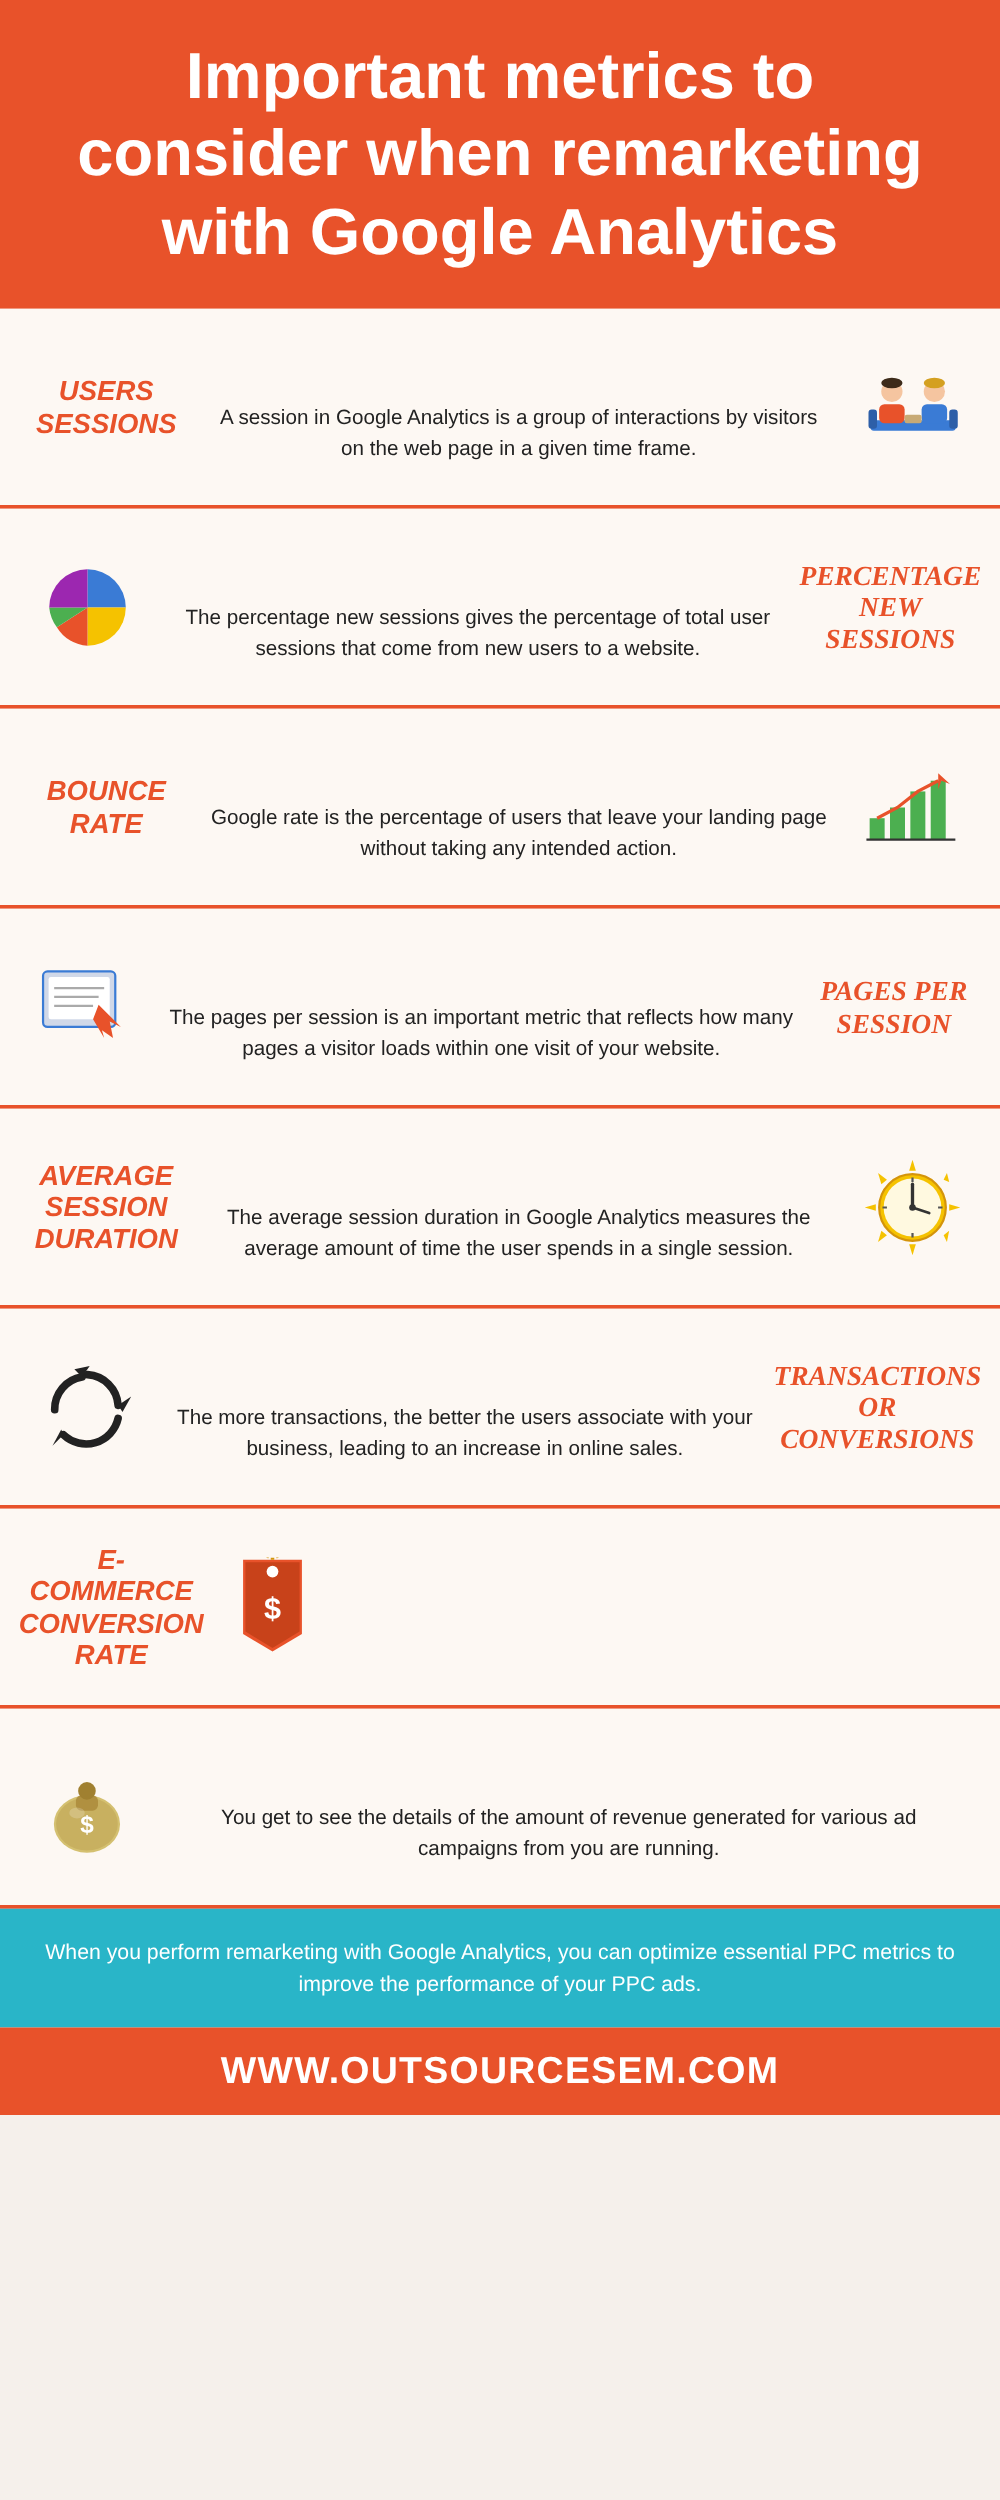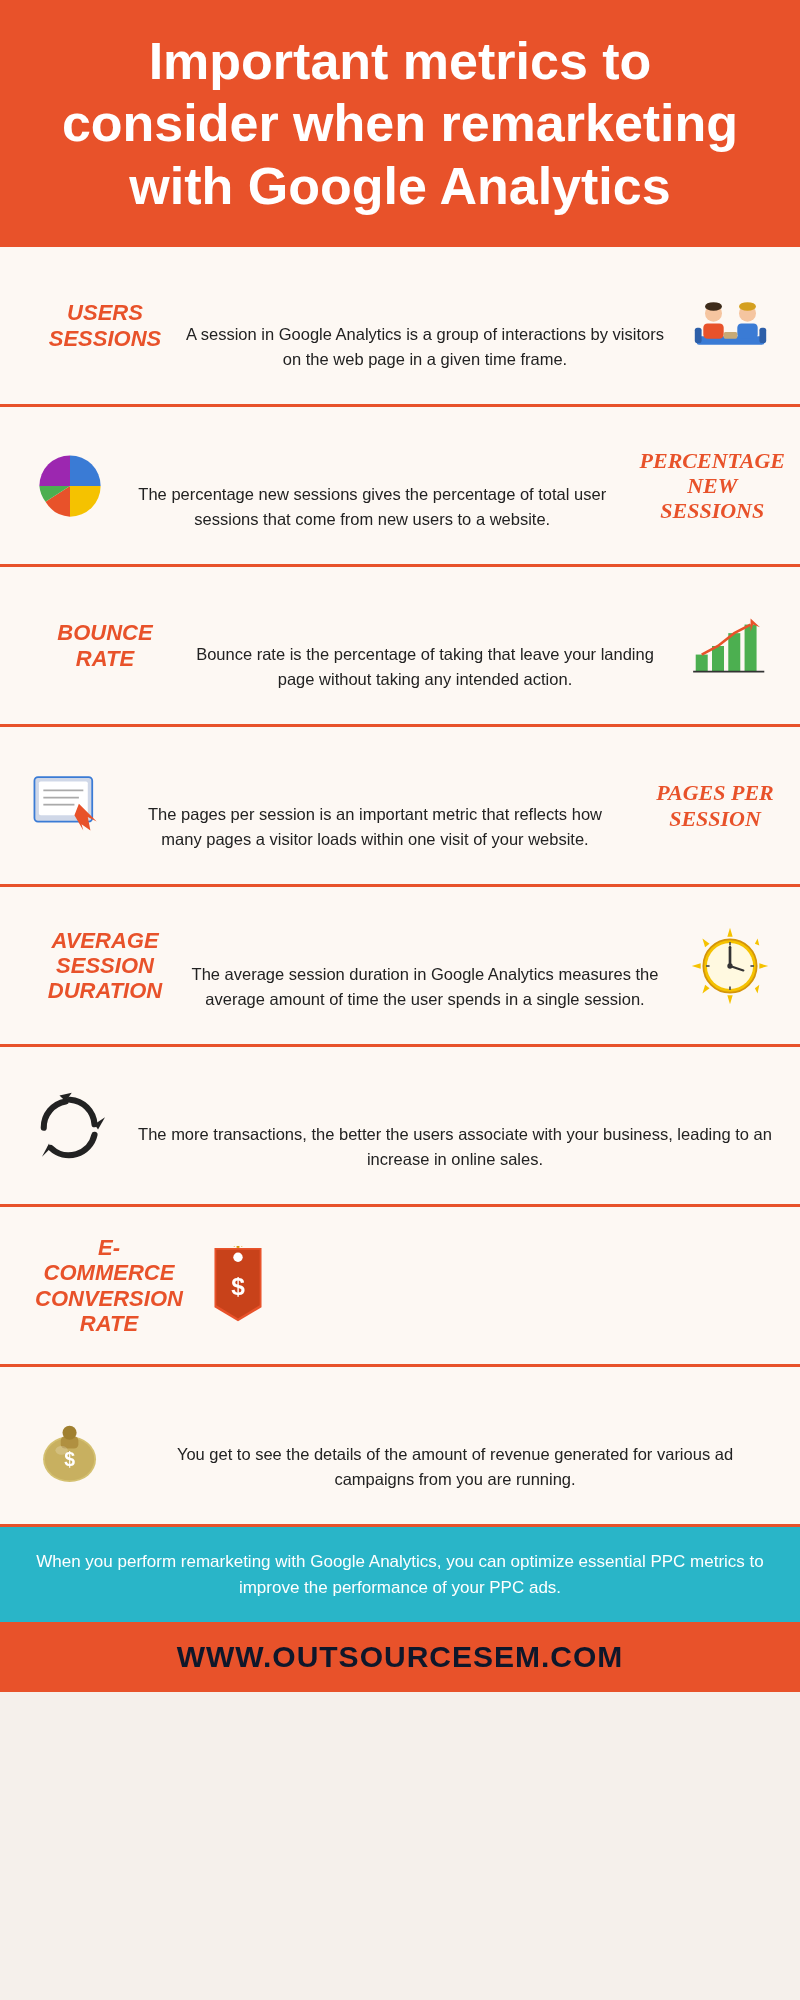--- a/index.html
+++ b/index.html
@@ -40,21 +40,20 @@
     }
     .section-label {
       flex: 0 0 140px;
       font-size: 22px;
       font-weight: 900;
       color: #e8522a;
       font-style: italic;
       text-transform: uppercase;
       line-height: 1.15;
       text-align: center;
-      margin-left: 20px;
     }
     .section-text {
       flex: 1;
       font-size: 16.5px;
       color: #222;
       text-align: center;
       line-height: 1.5;
       padding: 0 10px;
       margin-top: 43px;
     }
@@ -93,21 +92,21 @@
       line-height: 1.5;
     }
 
     
     .footer-orange {
       background: #e8522a;
       padding: 18px 20px;
       text-align: center;
     }
     .footer-orange span {
-      color: #0f172a;
+      color: #ffffff;
       font-size: 30px;
       font-weight: 900;
       letter-spacing: 1px;
     }
 
     
     .pie-chart {
       width: 70px;
       height: 70px;
     }
@@ -202,21 +201,21 @@
 
       <path d="M40,40 L5,40 A35,35 0 0,1 40,5 Z" fill="#9c27b0"></path>
     </svg>
   </div>
   <div class="section-text">The percentage new sessions gives the percentage of total user sessions that come from new users to a website.</div>
   <div class="section-label">PERCENTAGE<br>NEW SESSIONS</div>
 </div>
 
 <div class="section layout-label-left">
   <div class="section-label">BOUNCE<br>RATE</div>
-  <div class="section-text">Bounce rate is the percentage of taking that leave your landing page without taking any intended action.</div>
+  <div class="section-text">Google rate is the percentage of users that leave your landing page without taking any intended action.</div>
   <div class="section-icon">
 
     <svg class="bar-chart" viewBox="0 0 90 70" xmlns="http://www.w3.org/2000/svg">
 
       <rect x="5" y="45" width="14" height="20" fill="#4caf50"></rect>
       <rect x="24" y="35" width="14" height="30" fill="#4caf50"></rect>
       <rect x="43" y="20" width="14" height="45" fill="#4caf50"></rect>
       <rect x="62" y="10" width="14" height="55" fill="#4caf50"></rect>
 
       <polyline points="12,45 31,35 50,20 69,10" stroke="#e8522a" stroke-width="3" fill="none"></polyline>
@@ -287,20 +286,21 @@
 
       <path d="M40,10 A30,30 0 0,1 68,38" stroke="#222" stroke-width="7" fill="none" stroke-linecap="round"></path>
       <polygon points="68,38 80,30 72,44" fill="#222"></polygon>
       <path d="M68,50 A30,30 0 0,1 18,65" stroke="#222" stroke-width="7" fill="none" stroke-linecap="round"></path>
       <polygon points="18,65 8,75 16,60" fill="#222"></polygon>
       <path d="M10,42 A30,30 0 0,1 35,12" stroke="#222" stroke-width="7" fill="none" stroke-linecap="round"></path>
       <polygon points="35,12 42,2 28,5" fill="#222"></polygon>
     </svg>
   </div>
   <div class="section-text">The more transactions, the better the users associate with your business, leading to an increase in online sales.</div>
+  <div class="section-label">TRANSACTIONS<br>OR<br>CONVERSIONS</div>
 </div>
 
 <div class="section layout-label-left">
   <div class="section-label">E-COMMERCE<br>CONVERSION<br>RATE</div>
   <div class="section-icon">
 
     <svg class="tag-icon" viewBox="0 0 60 85" xmlns="http://www.w3.org/2000/svg">
 
       <path d="M30,2 L55,2 L55,65 L30,80 L5,65 L5,2 Z" fill="#e8522a" rx="4"></path>
       <path d="M30,4 L53,4 L53,63 L30,77 L7,63 L7,4 Z" fill="#c8421a"></path>

